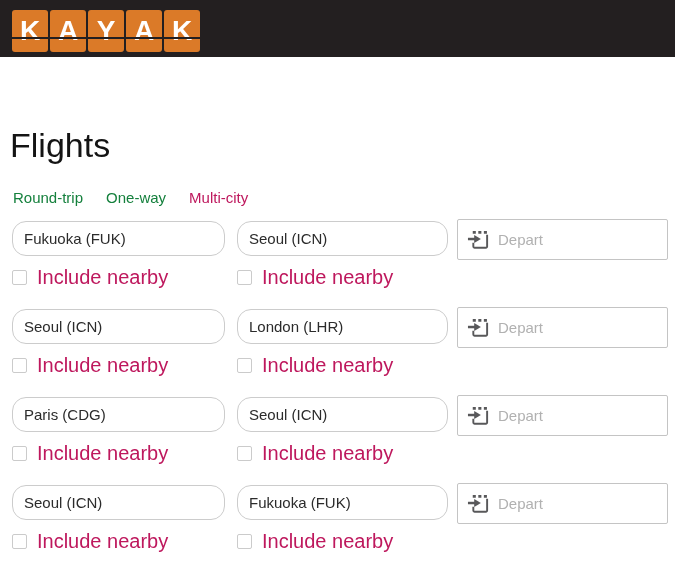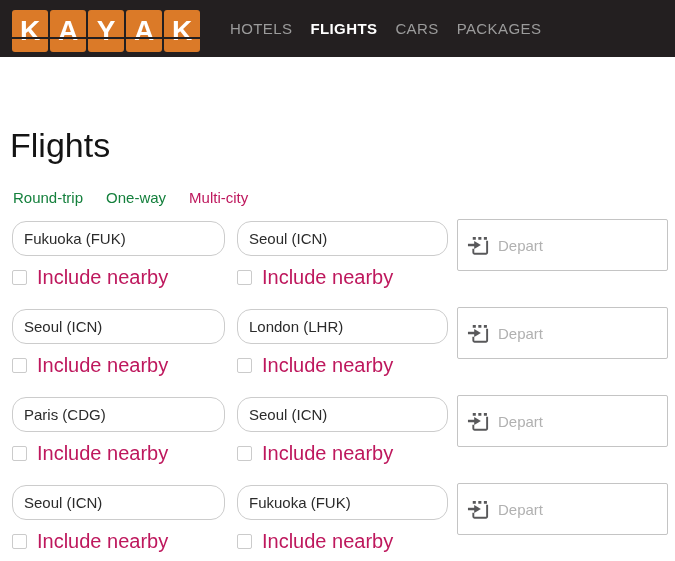--- a/index.html
+++ b/index.html
@@ -78,21 +78,21 @@
     font-family: "Liberation Sans", sans-serif;
     font-size: 15px;
     color: #2b2b2b;
     padding: 0 11px;
     outline: none;
   }
   .origin { left: 12px; width: 213px; }
   .destination { left: 237px; width: 211px; }
   .date-field {
     position: absolute; left: 457px; top: 0;
-    width: 211px; height: 52px;
+    width: 211px; height: 41px;
     border: 1px solid #c4c4c4;
     border-radius: 2px;
     background: #ffffff;
     display: flex; align-items: center;
     padding-left: 9px;
     cursor: pointer;
   }
   .date-icon { flex: 0 0 auto; display: block; }
   .date-placeholder {
     margin-left: 8px;
@@ -124,26 +124,20 @@
 <body>
 
 <div class="topbar">
   <div class="logo">
     <span class="tile">K</span>
     <span class="tile">A</span>
     <span class="tile">Y</span>
     <span class="tile">A</span>
     <span class="tile">K</span>
   </div>
-  <div class="mainnav">
-    <span class="navitem">HOTELS</span>
-    <span class="navitem active">FLIGHTS</span>
-    <span class="navitem">CARS</span>
-    <span class="navitem">PACKAGES</span>
-  </div>
 </div>
 
 <h1 class="page-title">Flights</h1>
 
 <div class="trip-tabs">
   <span class="trip-tab">Round-trip</span>
   <span class="trip-tab">One-way</span>
   <span class="trip-tab active">Multi-city</span>
 </div>
 

